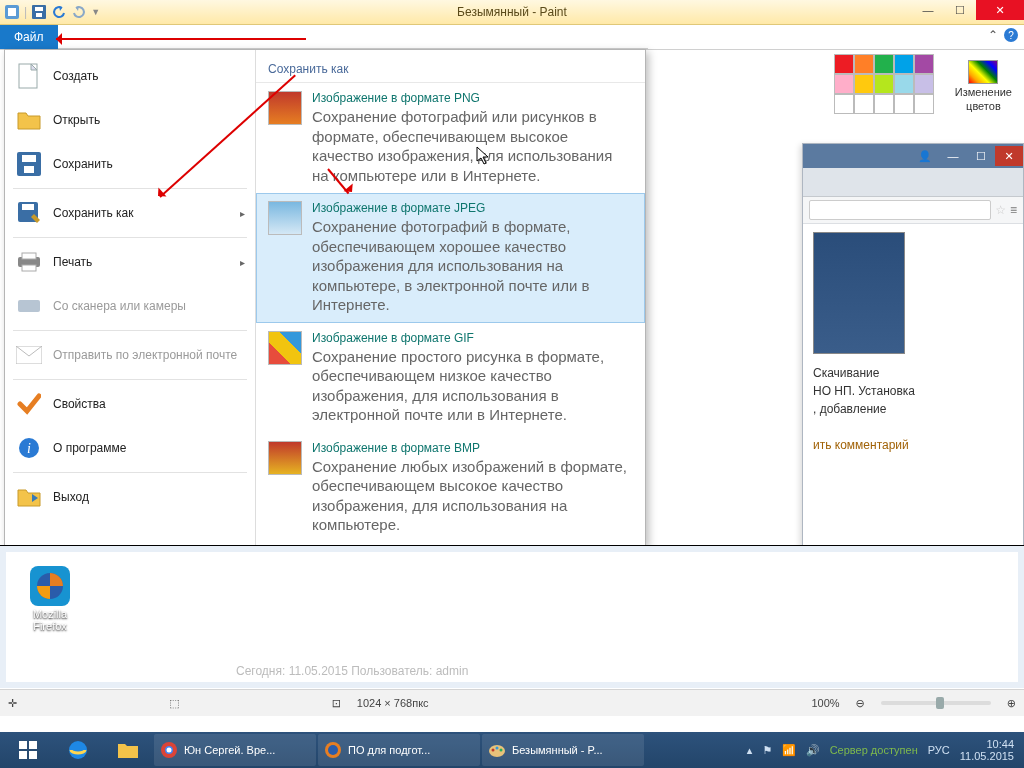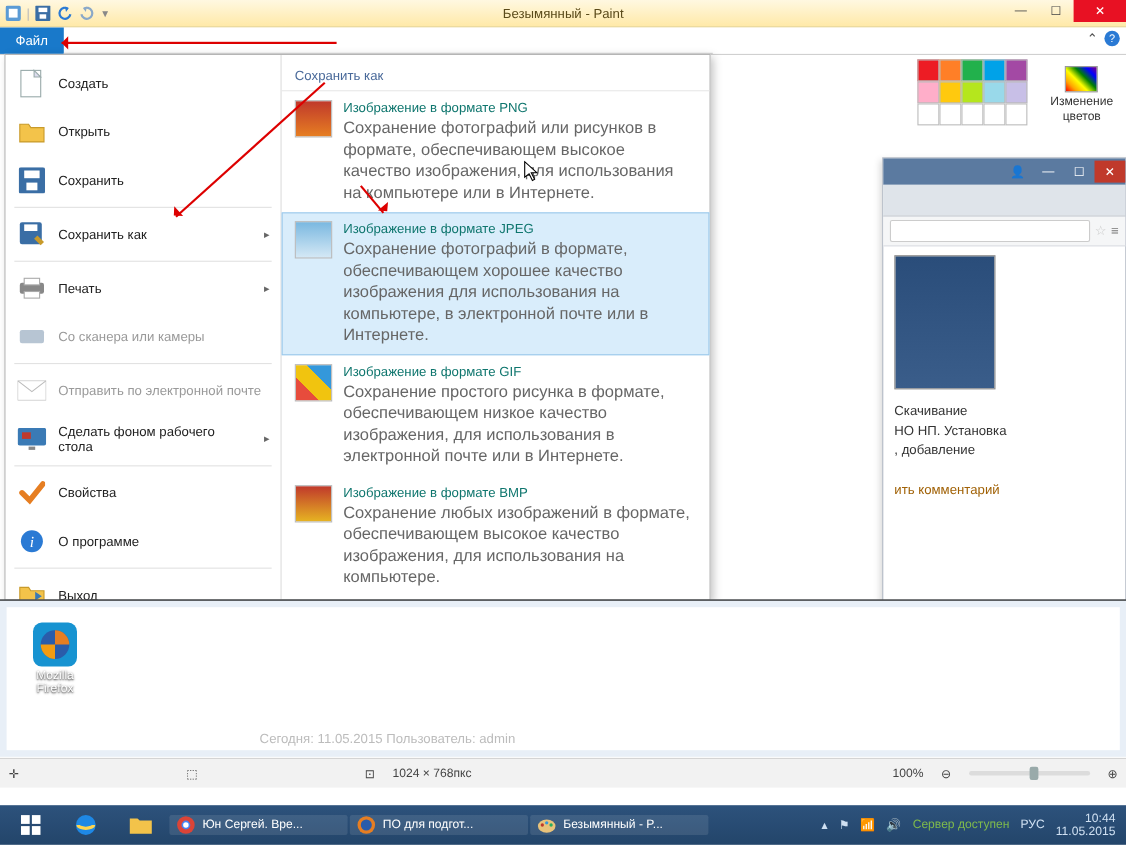--- a/index.html
+++ b/index.html
@@ -58,21 +58,21 @@
 .canvas-strip{position:absolute;left:0;right:0;bottom:28px;top:545px;background:#e8eff7;border-top:1px solid #000000;overflow:hidden}
 .cs-content{position:absolute;left:6px;top:6px;right:6px;bottom:6px;background:#fff;overflow:hidden}
 .desktop-icon{position:absolute;left:12px;width:64px;text-align:center;color:#fff;font-size:11px;text-shadow:0 1px 2px #000}
 .desktop-icon .circ{width:40px;height:40px;margin:0 auto 2px;border-radius:8px;background:#1793d1;display:flex;align-items:center;justify-content:center}
 .status-bar{position:absolute;left:0;right:0;bottom:0;height:26px;background:#f2f2f2;border-top:1px solid #d4d4d4;display:flex;align-items:center;font-size:11px;color:#444;padding:0 8px;gap:16px}
 .status-bar .spacer{flex:1}
 .zoom-slider{width:110px;height:4px;background:#dcdcdc;position:relative;border-radius:2px}
 .zoom-slider::after{content:"";position:absolute;left:50%;top:-4px;width:8px;height:12px;background:#9aa;border-radius:2px}
 
 .taskbar{position:absolute;left:0;right:0;bottom:0;height:36px;background:linear-gradient(#2d527c,#23456a);display:flex;align-items:center;padding:0 4px;gap:2px}
-.tbtn{height:18px;min-width:36px;display:flex;align-items:center;justify-content:center;color:#fff;border-radius:2px;padding:0 6px;font-size:11px;gap:6px}
+.tbtn{height:32px;min-width:36px;display:flex;align-items:center;justify-content:center;color:#fff;border-radius:2px;padding:0 6px;font-size:11px;gap:6px}
 .tbtn.active{background:rgba(255,255,255,.18)}
 .tbtn.running{background:rgba(255,255,255,.10);min-width:150px;justify-content:flex-start}
 .tray{margin-left:auto;display:flex;align-items:center;gap:10px;color:#cfe0f2;font-size:11px;padding-right:6px}
 .tray .col{display:flex;flex-direction:column;align-items:flex-end;line-height:1.1}
 .tray .srv{color:#7fba4c}
 svg{display:block}
 </style>
 </head>
 <body>
 
@@ -235,30 +235,20 @@
       <div class="fm-sep"></div>
       <div class="fm-item disabled">
         <span class="fm-ico">
             <svg width="26" height="18">
               <rect width="26" height="18" fill="#fff" stroke="#bbb"></rect>
               <path d="M0 0 L13 10 L26 0" fill="none" stroke="#bbb"></path>
             </svg>
           </span>
         <span>Отправить по электронной почте</span>
       </div>
-      <div class="fm-item has-sub">
-        <span class="fm-ico">
-            <svg width="26" height="20">
-              <rect width="26" height="16" fill="#3a7ab5" rx="2"></rect>
-              <rect x="4" y="4" width="8" height="6" fill="#c0392b"></rect>
-              <rect x="10" y="17" width="6" height="3" fill="#888"></rect>
-            </svg>
-          </span>
-        <span>Сделать фоном рабочего стола</span>
-      </div>
       <div class="fm-sep"></div>
       <div class="fm-item">
         <span class="fm-ico">
             <svg width="24" height="24">
               <path d="M3 12 L10 19 L22 4" fill="none" stroke="#e67e22" stroke-width="5" stroke-linecap="round"></path>
             </svg>
           </span>
         <span>Свойства</span>
       </div>
       <div class="fm-item">

